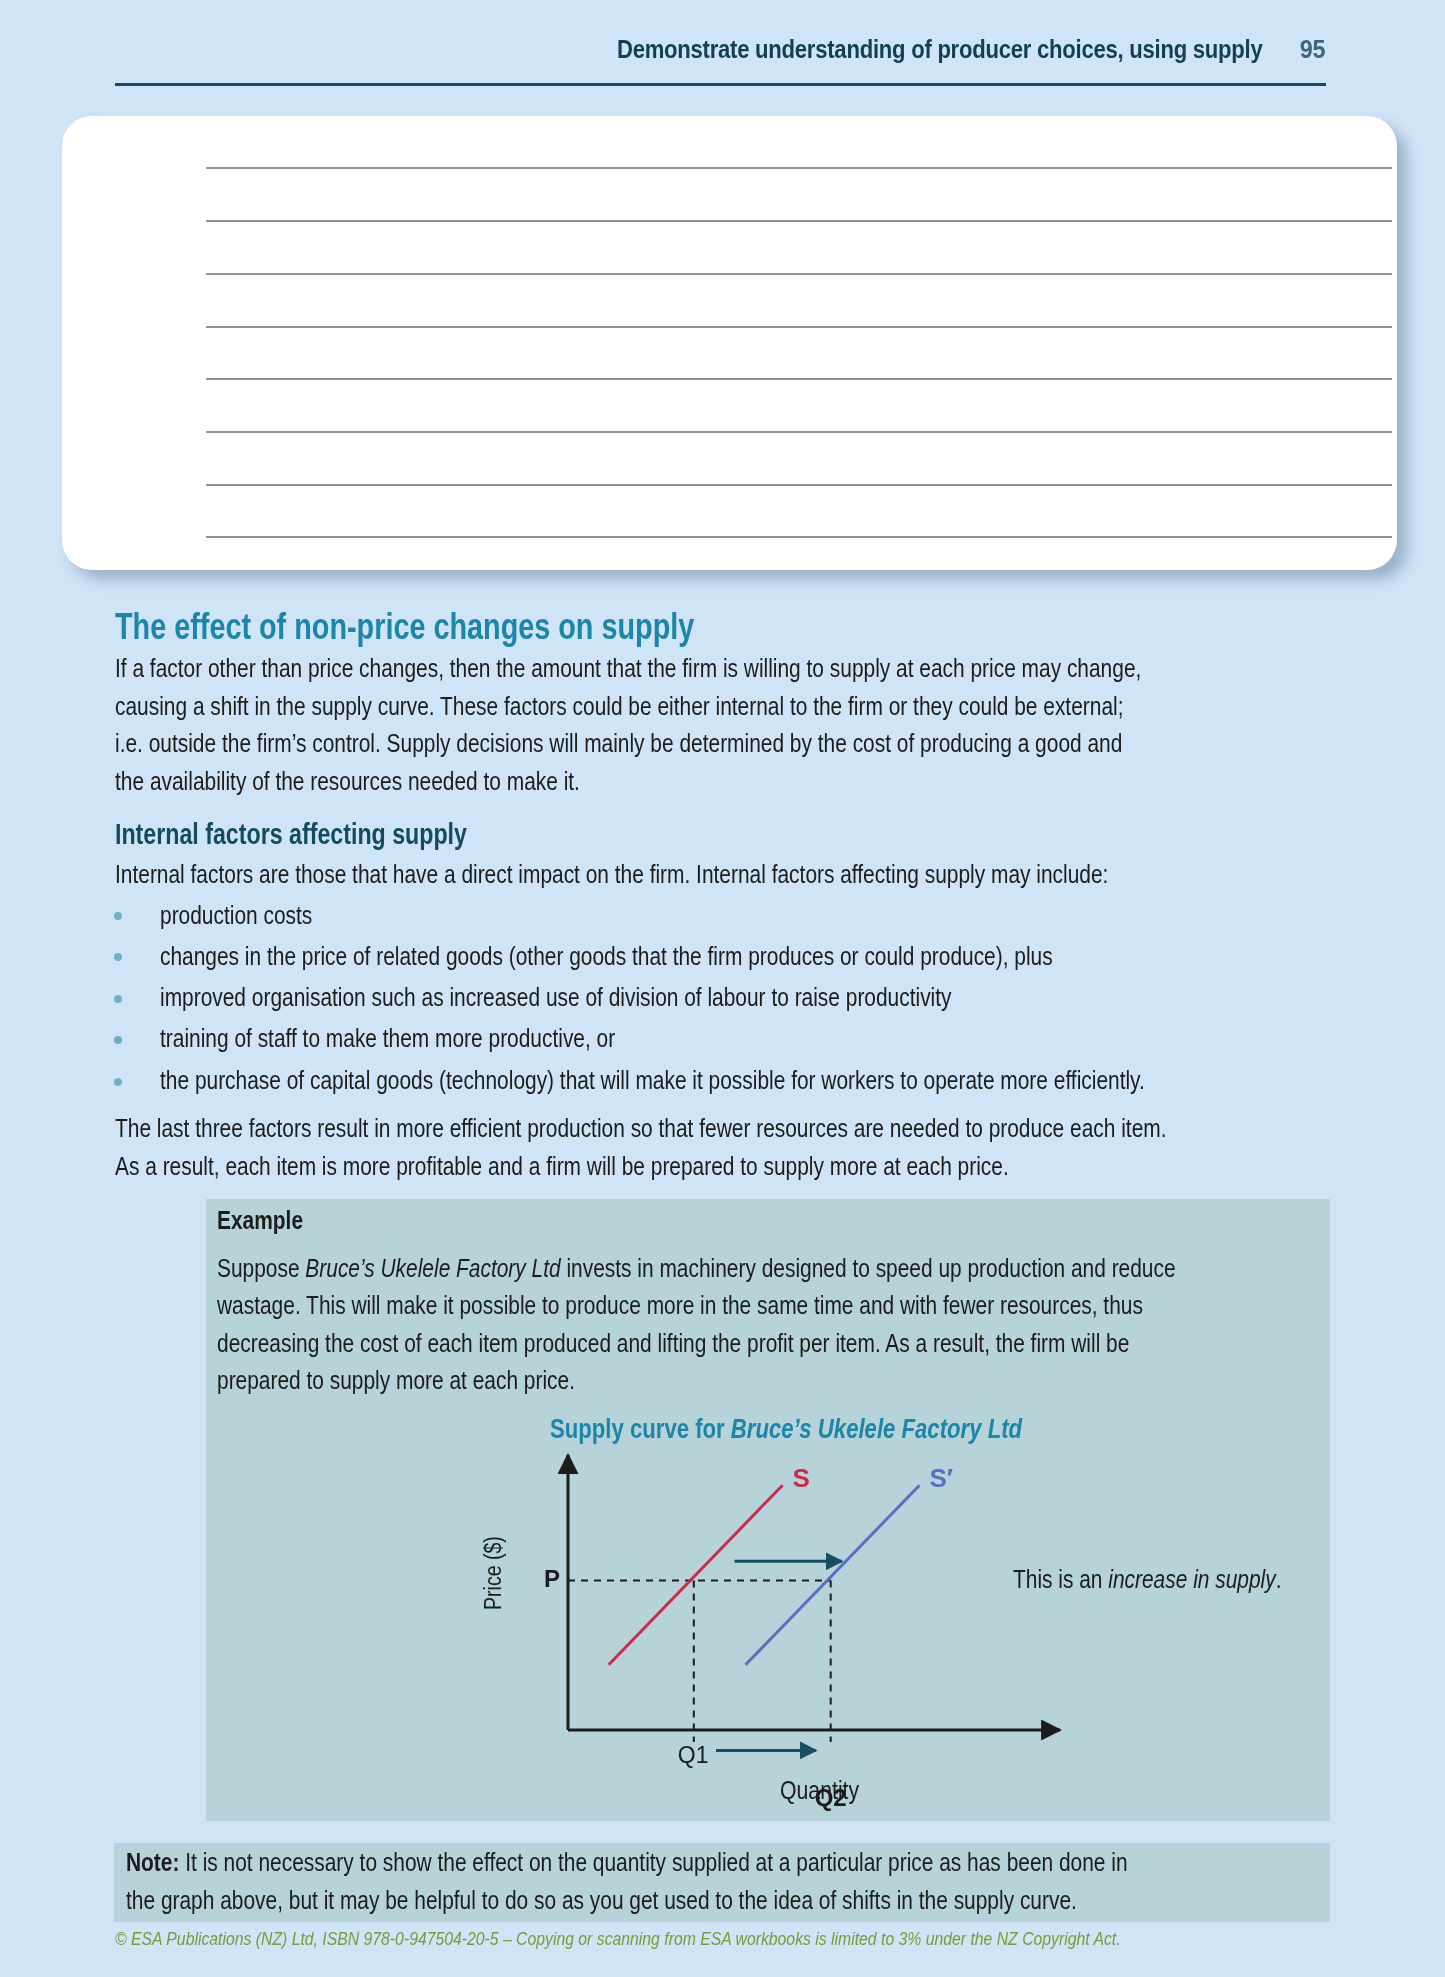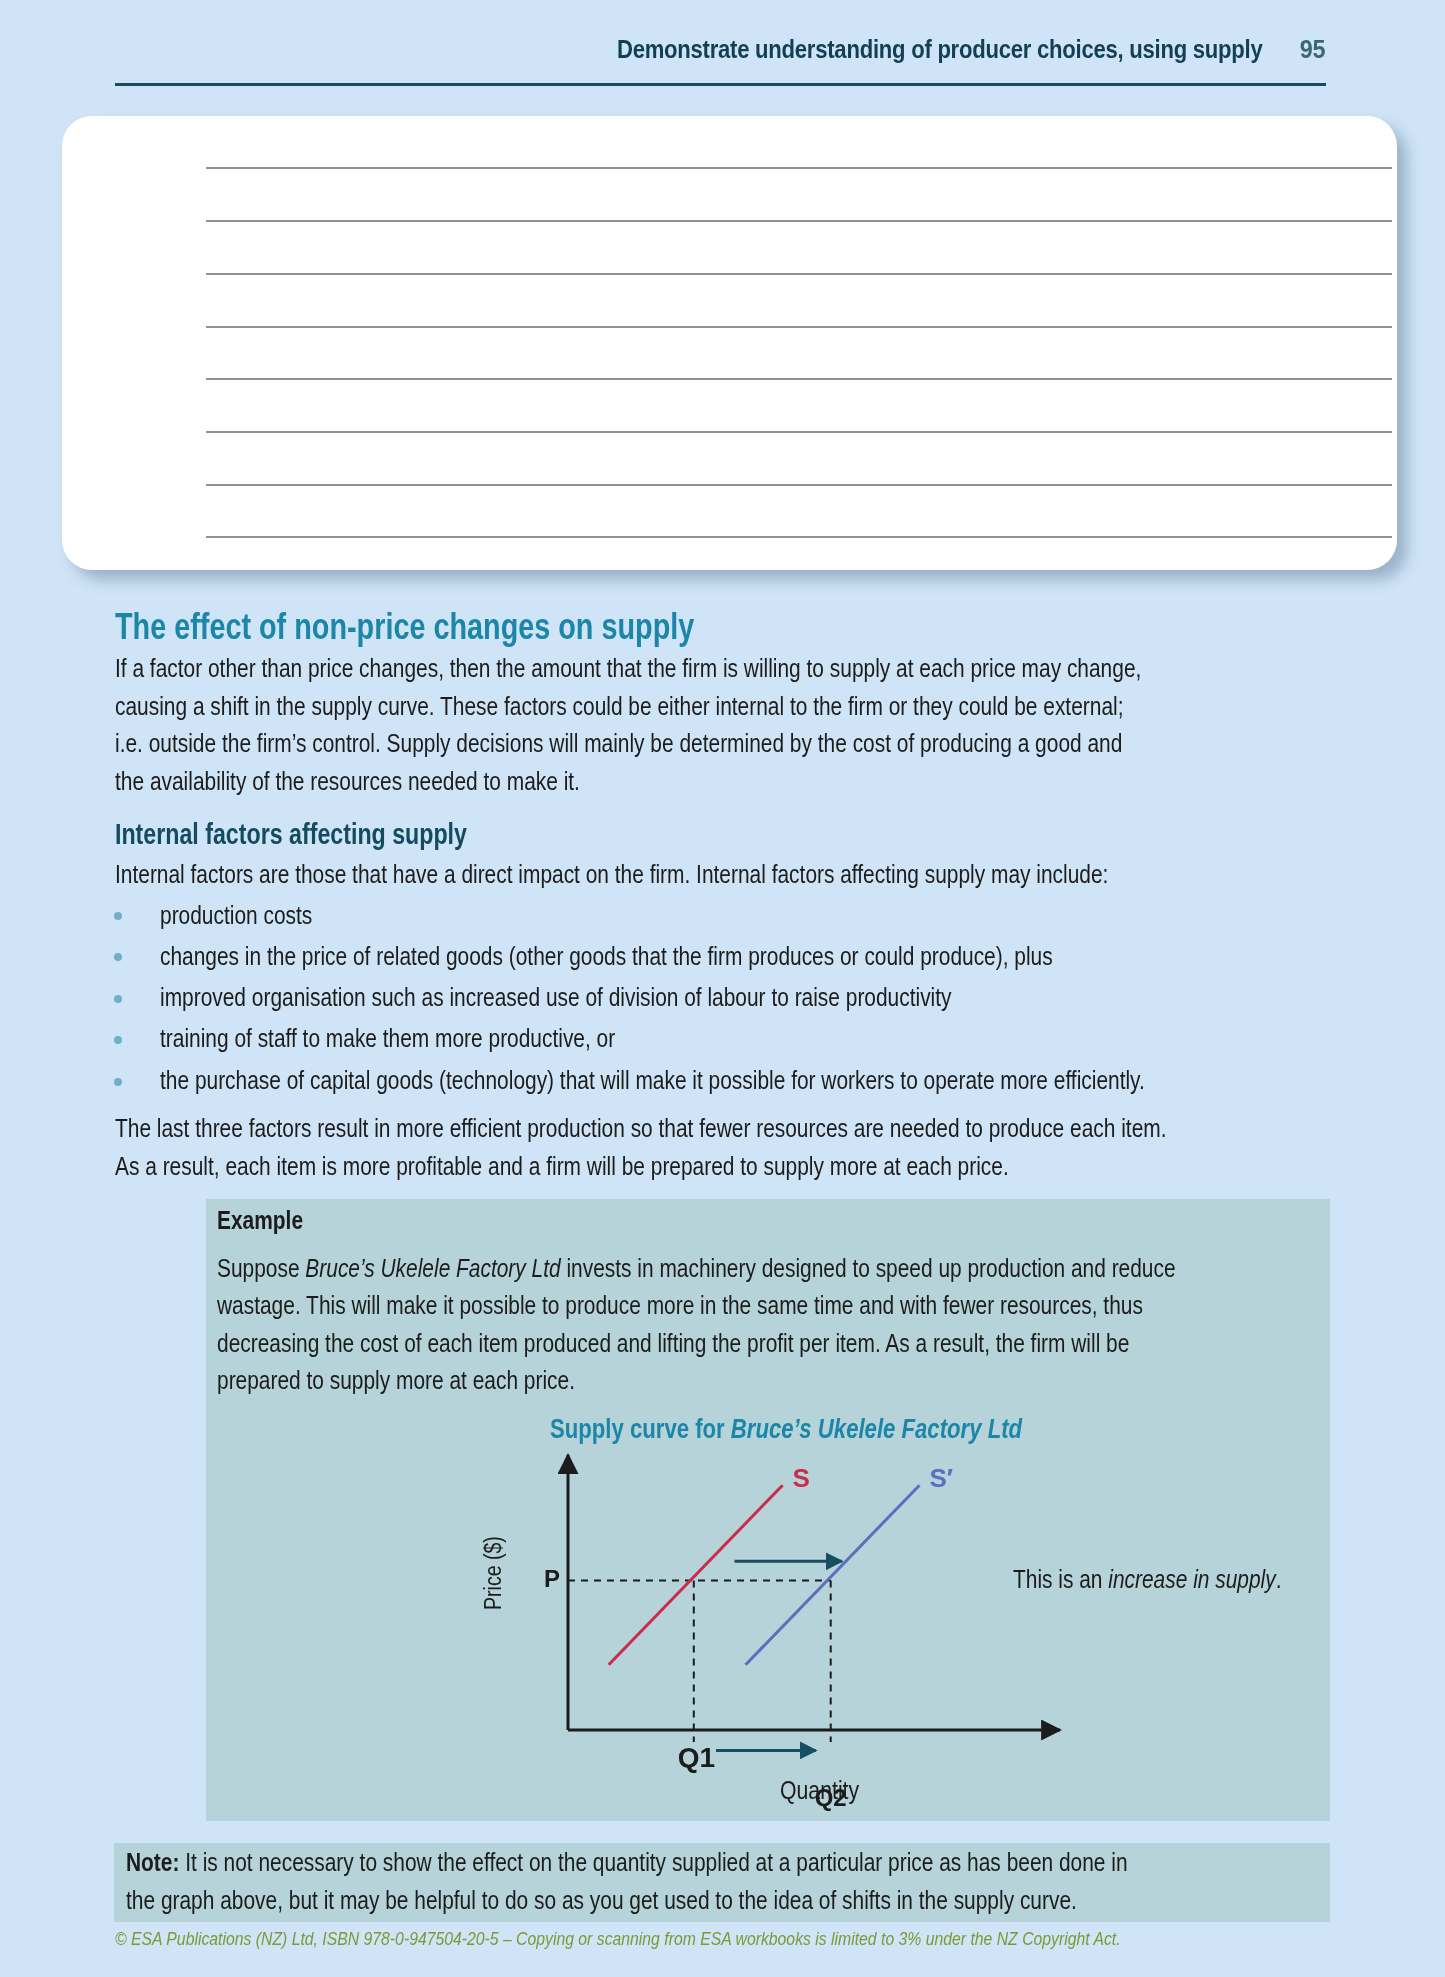--- a/index.html
+++ b/index.html
@@ -102,21 +102,21 @@
   <line id="q1-ref" stroke="#1c1c1c" stroke-width="2" stroke-dasharray="7,6" x1="693.8" y1="1580.4" x2="693.8" y2="1742"></line>
   <line id="q2-ref" stroke="#1c1c1c" stroke-width="2" stroke-dasharray="7,6" x1="830.7" y1="1580.4" x2="830.7" y2="1742"></line>
   <line id="series-0" stroke-width="3" x1="608.7" y1="1664.72" x2="782.6" y2="1485.2" stroke="#cc2b4a"></line>
   <line id="series-1" stroke-width="3" x1="745.6" y1="1664.72" x2="919.5" y2="1485.2" stroke="#5b6fbf"></line>
   <line id="arrow-0" stroke-width="3" marker-end="url(#shiftHead)" x1="734.5" y1="1561.3600000000001" x2="841.8" y2="1561.3600000000001" stroke="#174f62"></line>
   <line id="arrow-1" stroke-width="3" marker-end="url(#shiftHead)" x1="716" y1="1750.4" x2="815.9" y2="1750.4" stroke="#174f62"></line>
 </svg>
 
 <div class="lbl" id="ylabel" style="font-size: 23px; transform: rotate(-90deg) scaleX(0.85); left: 480px; top: 1610px;">Price ($)</div>
 <div class="lbl" id="ptick" style="font-size: 24px; font-weight: bold; left: 544px; top: 1565.4px;">P</div>
-<div class="lbl" id="q1tick" style="font-size: 28px; font-weight: bold; left: 677.8px; top: 1742px;">Q1</div>
+<div class="lbl" id="q1tick" style="font-size: 23px; font-weight: normal; left: 677.8px; top: 1742px;">Q1</div>
 <div class="lbl" id="q2tick" style="font-size: 24px; font-weight: bold; left: 814.7px; top: 1784px;">Q2</div>
 <div class="lbl" id="xlabel" style="font-size: 25px; transform: scaleX(0.85); left: 780px; top: 1776px;">Quantity</div>
 <div class="lbl" id="s0label" style="font-size: 26px; font-weight: bold; left: 792.6px; top: 1463.2px; color: rgb(204, 43, 74);">S</div>
 <div class="lbl" id="s1label" style="font-size: 26px; font-weight: bold; left: 929.5px; top: 1463.2px; color: rgb(91, 111, 191);">S′</div>
 
 <div class="txt" style="left:1013px; top:1565px;"><span>This is an </span><i>increase in supply</i><span>.</span></div>
 
 <div id="note-box" class="abs"></div>
 <div class="txt" style="left:126px; top:1848px;"><b>Note:</b><span> It is not necessary to show the effect on the quantity supplied at a particular price as has been done in</span></div>
 <div class="txt" style="left:126px; top:1886px;">the graph above, but it may be helpful to do so as you get used to the idea of shifts in the supply curve.</div>

